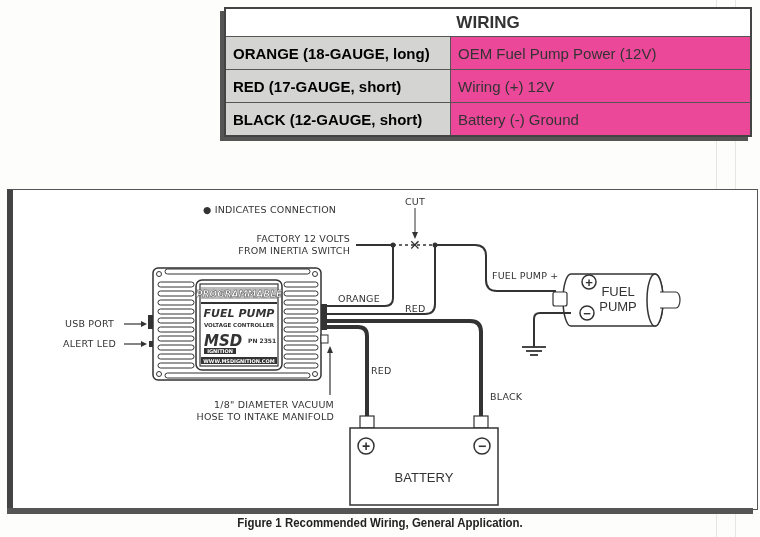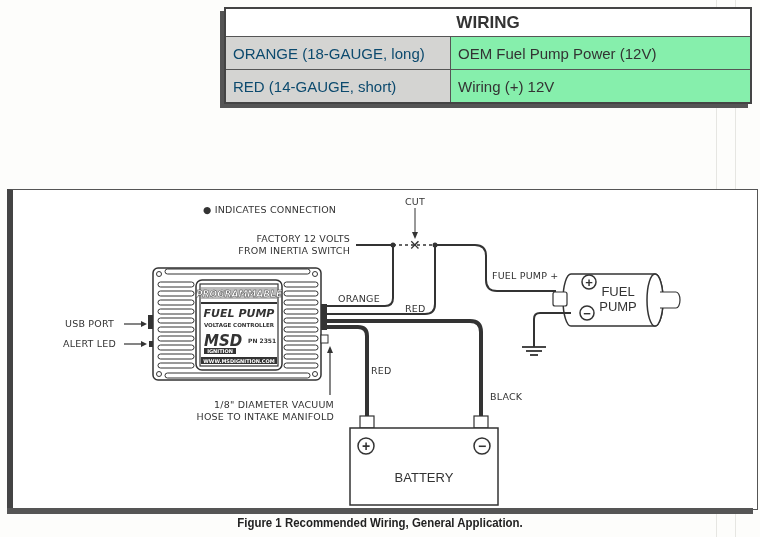--- a/index.html
+++ b/index.html
@@ -4,22 +4,22 @@
 <style>
   html, body { margin:0; padding:0; }
   body { width:760px; height:537px; background:#fdfdfb; position:relative; overflow:hidden;
          font-family:"Liberation Sans", sans-serif; color:#222; }
   .rule-line { position:absolute; background:#e6e6e2; width:1px; }
   
   #wiring-table { position:absolute; left:224px; top:7px; width:528px; border-collapse:collapse;
                   border:2px solid #444; background:#fff; box-shadow:-4px 4px 0 #555; }
   #wiring-table td, #wiring-table th { border:1px solid #555; padding:0 7px; height:32px; font-size:15px; }
   #wiring-table th { height:27px; font-size:17px; font-weight:bold; text-align:center; background:#fff; color:#333; }
-  #wiring-table td.wire { background:#d4d4d2; font-weight:normal; width:210px; color:#0c4a6e; }
-  #wiring-table td.desc { background:#86efac; color:#333;margin-left:30px; }
+  #wiring-table td.wire { background:#d4d4d2; font-weight:bold; width:210px; color:#000000; }
+  #wiring-table td.desc { background:#ec4899; color:#333;margin-left:30px; }
   
   #diagram-frame { position:absolute; left:7px; top:189px; width:744px; height:319px;
                    border:1.5px solid #555; border-left:6px solid #444; background:#fff; }
   #diagram-svg { position:absolute; left:0; top:0; }
   .lbl { font-family:"DejaVu Sans", sans-serif; font-size:9.5px; fill:#333; letter-spacing:0.2px; }
   .lbl-b { font-family:"Liberation Sans", sans-serif; font-size:13px; fill:#333; }
   #caption { position:absolute; left:0; width:760px; top:515px; text-align:center;
              font-family:"Liberation Sans", sans-serif; font-weight:bold; font-size:13px; color:#222;
              transform:scaleX(0.88); }
   #caption-bar { position:absolute; left:7px; top:508px; width:746px; height:6px; background:#555; }
@@ -33,22 +33,26 @@
 <table id="wiring-table">
   <tbody>
       <tr>
         <th colspan="2">WIRING</th>
       </tr>
   <tr>
     <td class="wire">ORANGE (18-GAUGE, long)</td>
     <td class="desc">OEM Fuel Pump Power (12V)</td>
   </tr>
   <tr>
-    <td class="wire">RED (14-GAUGE, short)</td>
+    <td class="wire">RED (17-GAUGE, short)</td>
     <td class="desc">Wiring (+) 12V</td>
+  </tr>
+  <tr>
+    <td class="wire">BLACK (12-GAUGE, short)</td>
+    <td class="desc">Battery (-) Ground</td>
   </tr>
 </tbody>
   </table>
 
 <div id="diagram-frame"></div>
 
 <svg id="diagram-svg" width="760" height="537">
 
   <text class="lbl" x="203" y="213">● INDICATES CONNECTION</text>
 

